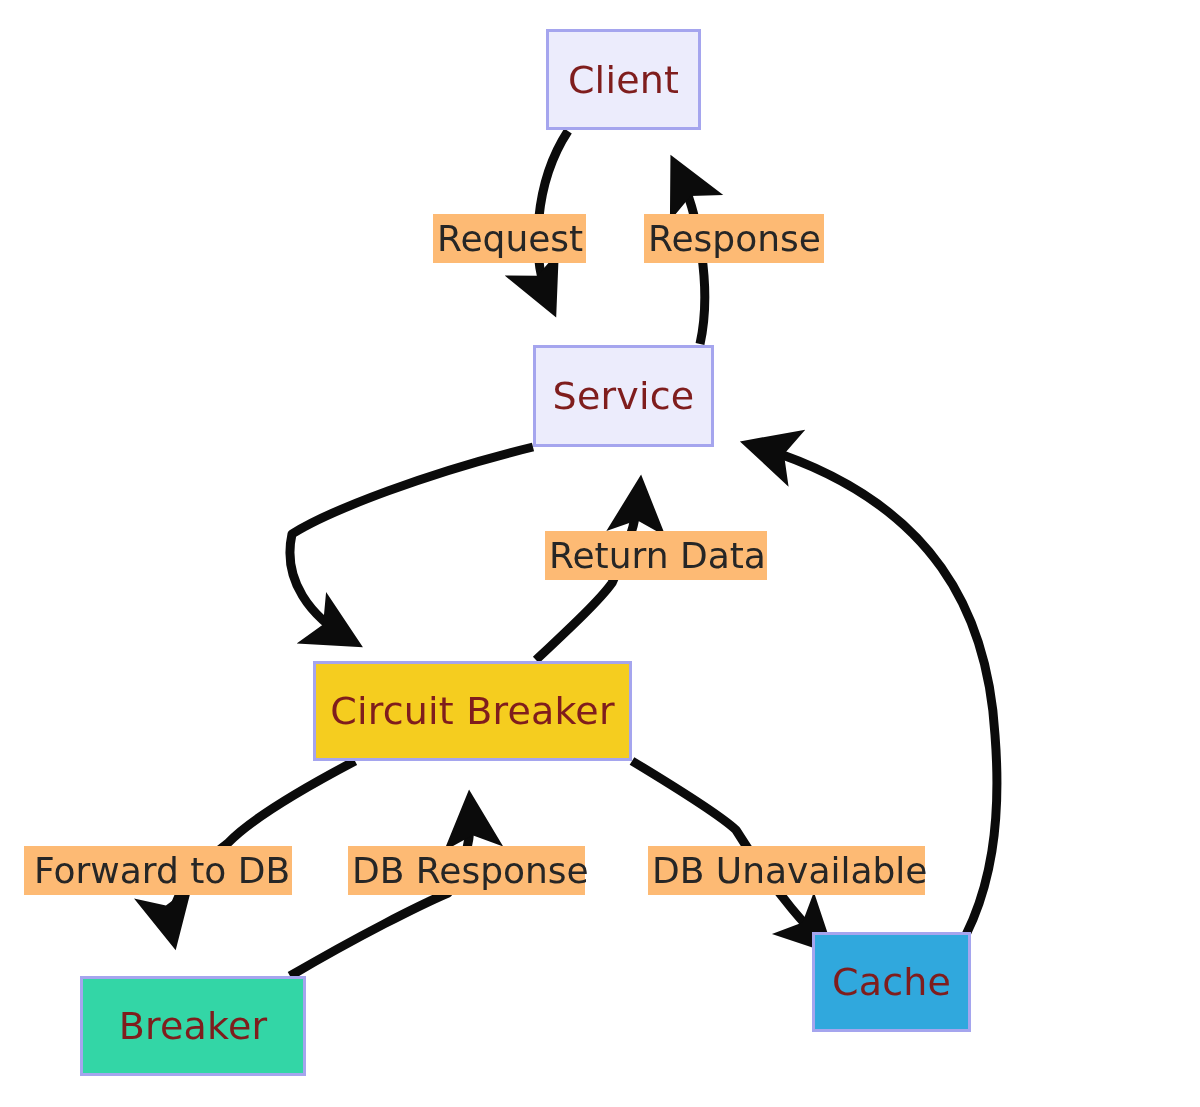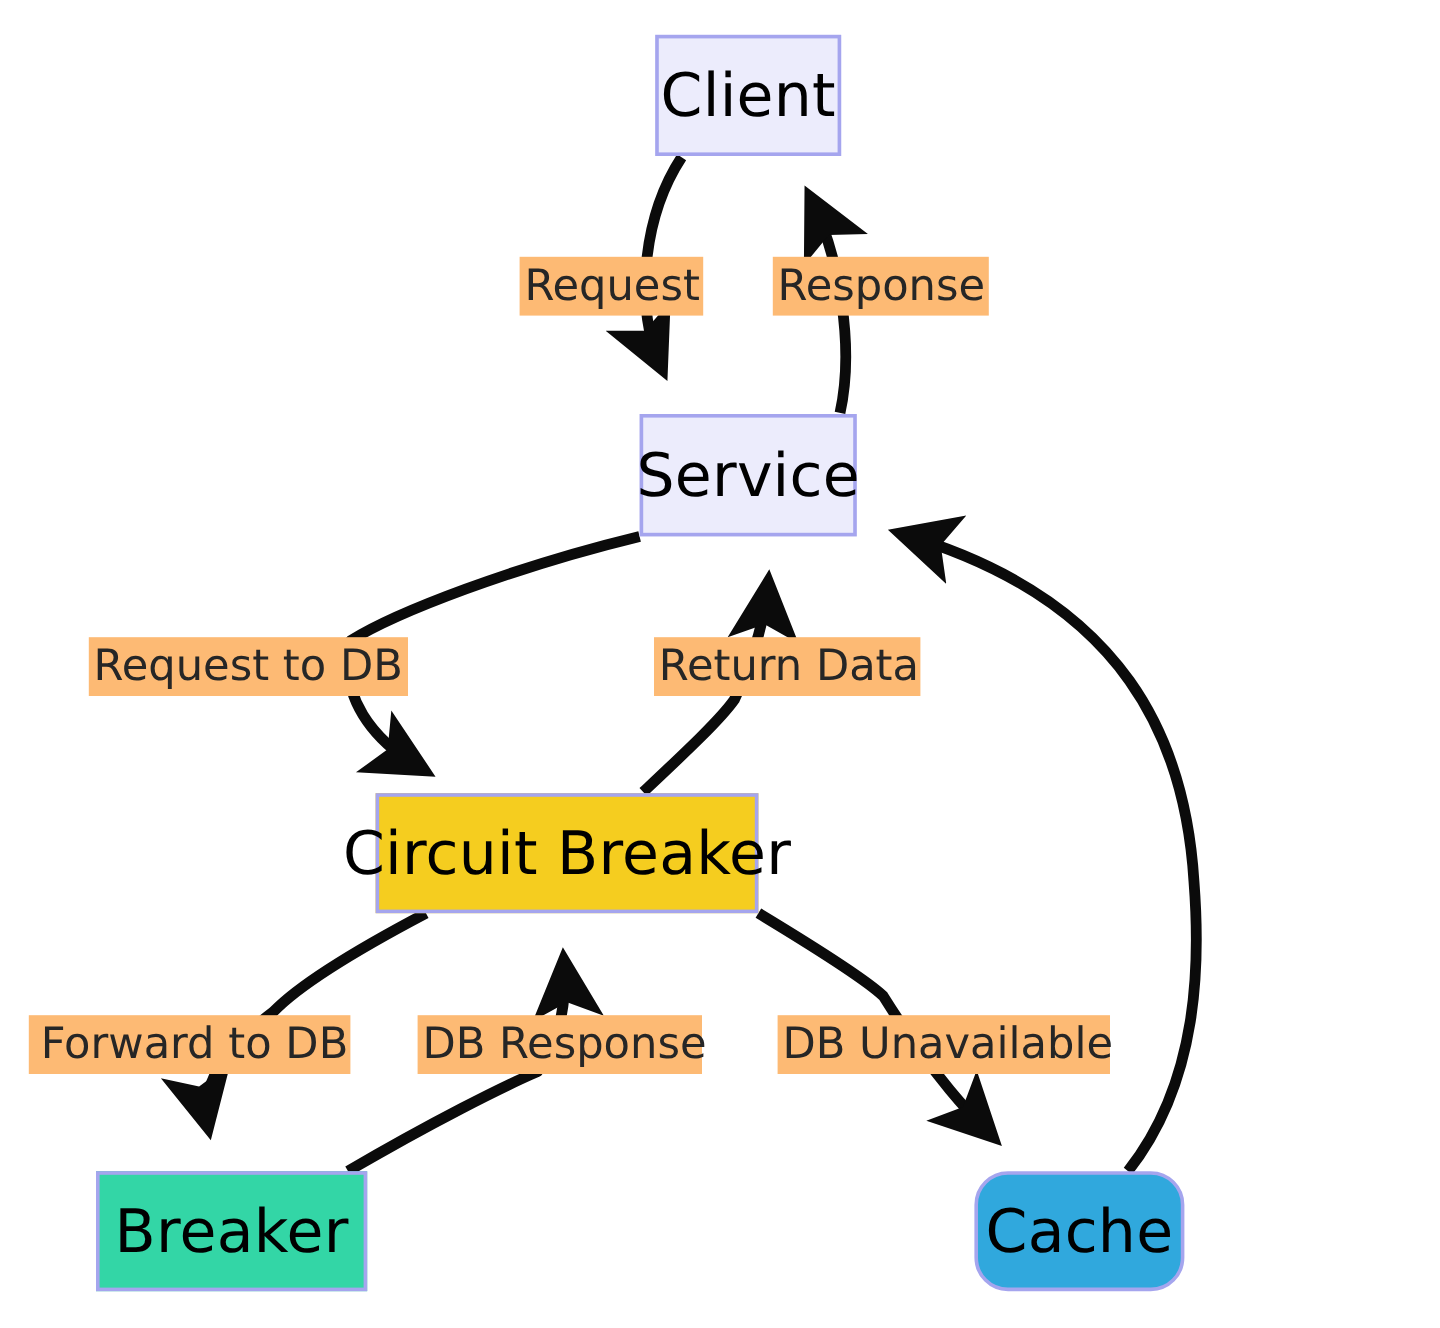--- a/index.html
+++ b/index.html
@@ -31,22 +31,22 @@
     stroke-linecap: butt;
     stroke-linejoin: round;
   }
   .node {
     position: absolute;
     box-sizing: border-box;
     border: 3px solid #a5a5ee;
     display: flex;
     align-items: center;
     justify-content: center;
-    color: #000000;
-    font-size: 50px;
+    color: #7f1d1d;
+    font-size: 38px;
     font-family: "DejaVu Sans", sans-serif;
     font-weight: 400;
     letter-spacing: 0.2px;
     white-space: nowrap;
   }
   .node-client  { background: #ececfc; }
   .node-service { background: #ececfc; }
   .node-breaker { background: #f5cd1f; }
   .node-db      { background: #33d6a6; }
   .node-cache   { background: #30a8dd; }
@@ -101,29 +101,28 @@
   </div>
 
   <div class="node node-breaker" style="left:313px; top:661px; width:319px; height:100px;">
     <span>Circuit Breaker</span>
   </div>
 
   <div class="node node-db" style="left:80px; top:976px; width:226px; height:100px;">
     <span>Breaker</span>
   </div>
 
-  <div class="node node-cache" style="left:812px; top:976px; width:175px; height:100px;border-radius:28px;">
+  <div class="node node-cache" style="left:812px; top:932px; width:159px; height:100px;">
     <span>Cache</span>
   </div>
 
   <div class="edge-label" style="left:433px; top:214px; width:153px;">Request</div>
 
   <div class="edge-label" style="left:644px; top:214px; width:180px;">Response</div>
 
-  <div class="edge-label" style="left:74px; top:531px; width:266px;">Request to DB</div>
 
   <div class="edge-label" style="left:545px; top:531px; width:222px;">Return Data</div>
 
   <div class="edge-label" style="left:24px; top:846px; width:268px;padding-left:10px;">Forward to DB</div>
 
   <div class="edge-label" style="left:348px; top:846px; width:237px;">DB Response</div>
 
   <div class="edge-label" style="left:648px; top:846px; width:277px;">DB Unavailable</div>
 
 

